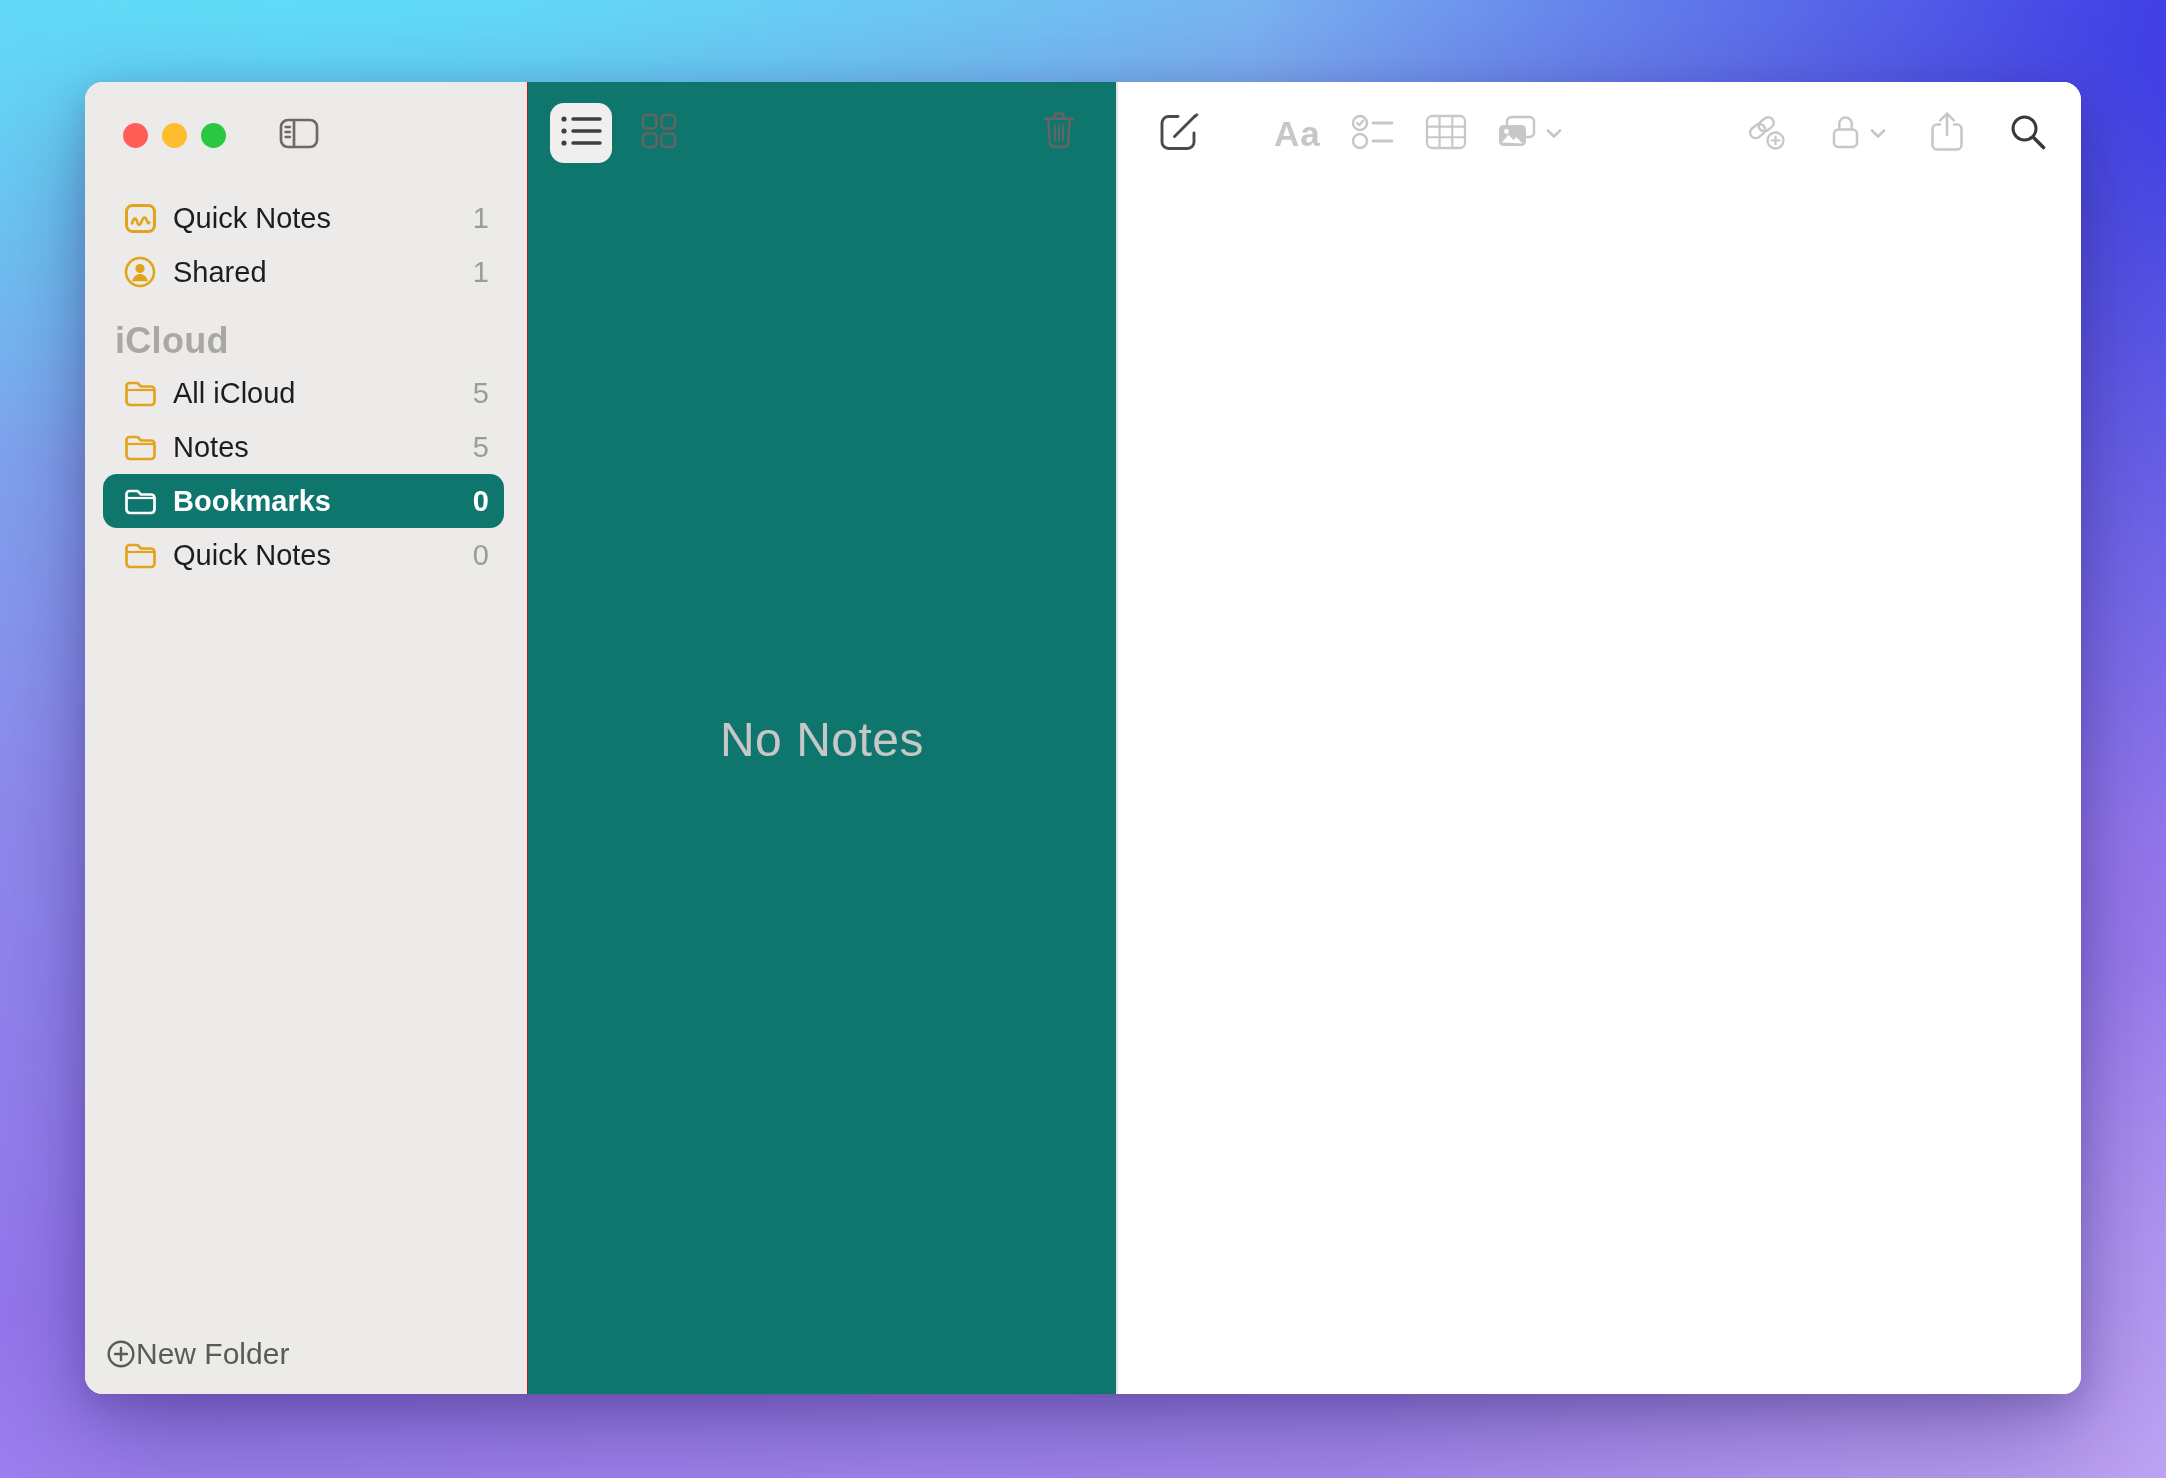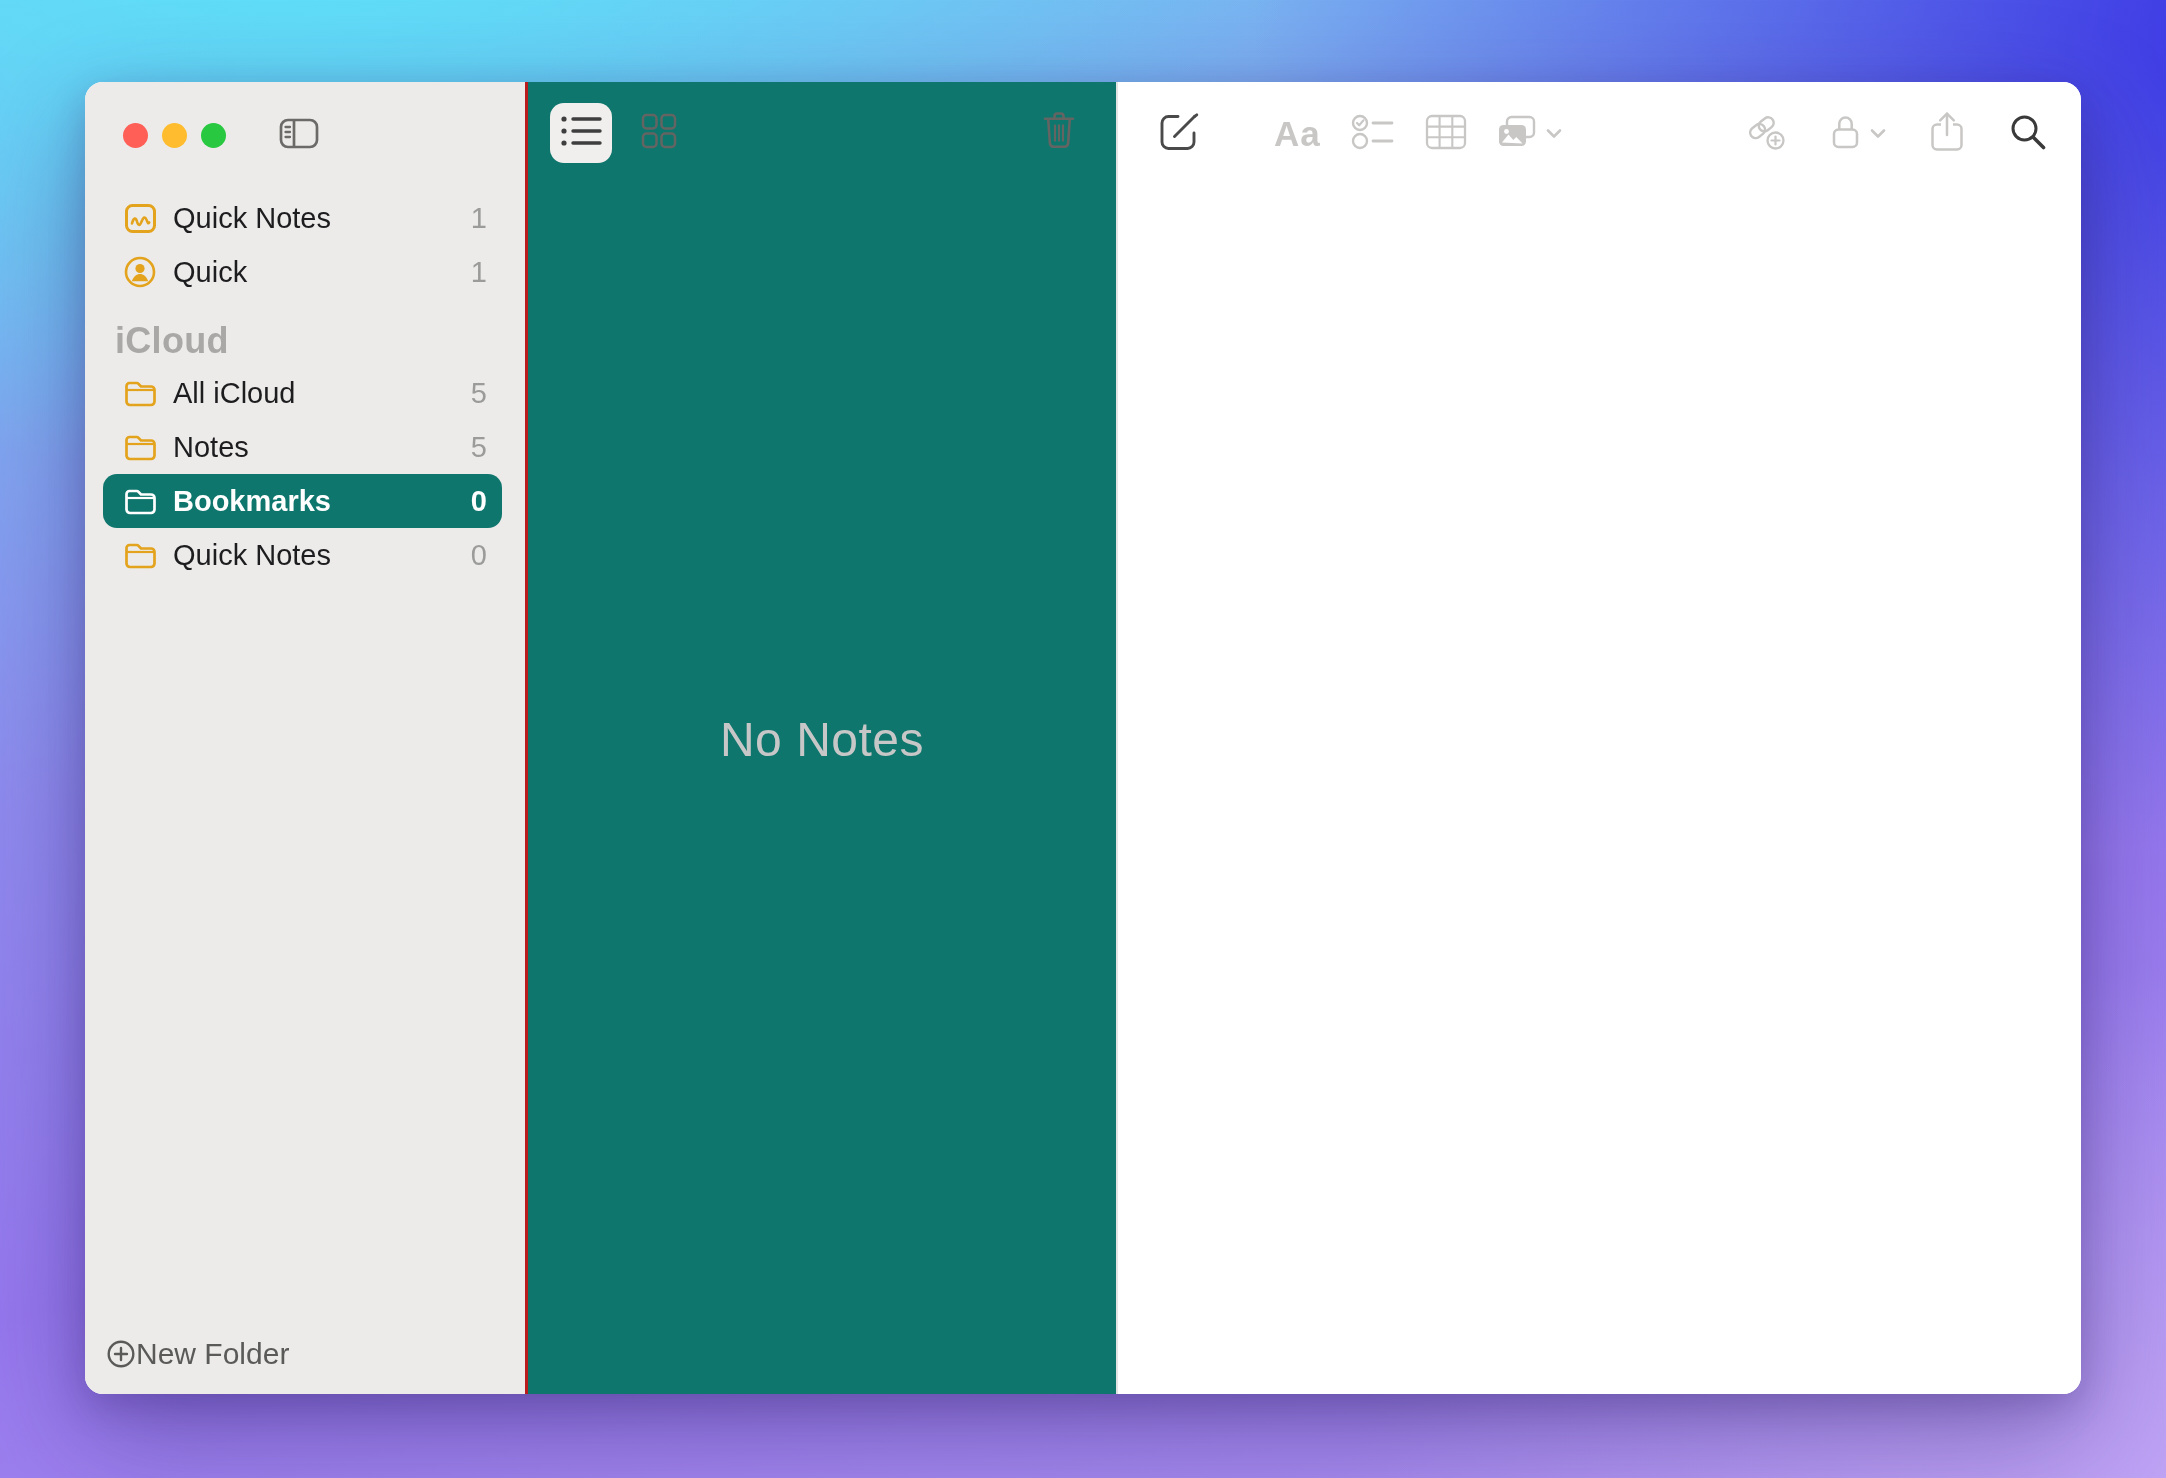--- a/index.html
+++ b/index.html
@@ -17,21 +17,21 @@
   .window {
     position:absolute; left:85px; top:82px; width:1996px; height:1312px;
     border-radius:18px; background:#fff; display:flex;
     box-shadow:0 40px 110px rgba(40,25,100,.38), 0 12px 36px rgba(40,25,100,.22);
     overflow:hidden;
   }
 
   
   .sidebar {
     width:443px; flex:0 0 443px; background:#ECEBE9;
-    border-right:3px solid #b91c1c; position:relative;padding-left:9px;
+    border-right:1px solid #b91c1c; position:relative;padding-left:9px;
   }
   .traffic { position:absolute; left:38px; top:41px; display:flex; gap:14px; }
   .traffic .dot { width:25px; height:25px; border-radius:50%; }
   .toggle-btn { position:absolute; left:193px; top:36px; width:42px; height:34px;
     display:flex; align-items:center; justify-content:center; color:#6B6A68; }
 
   .side-rows { position:absolute; left:18px; right:23px; top:109px; }
   .srow {
     height:54px; border-radius:14px; display:flex; align-items:center;
     padding:0 15px 0 20px; font-size:29px; font-weight:500; color:#1D1D1F;
@@ -129,21 +129,21 @@
       </div>
 
       <div class="srow">
         <span class="icn">
           <svg width="34" height="34" viewBox="0 0 34 34" fill="none">
             <circle cx="17" cy="17" r="14" stroke="currentColor" stroke-width="2.6"></circle>
             <circle cx="17" cy="13.5" r="4.6" fill="currentColor"></circle>
             <path d="M8.8 26.2 c1.8-5.2 4.8-7.3 8.2-7.3 s6.4 2.1 8.2 7.3" fill="currentColor"></path>
           </svg>
         </span>
-        <span>Quick</span>
+        <span>Shared</span>
         <span class="cnt">1</span>
       </div>
 
       <div class="section-hdr">iCloud</div>
 
       <div class="folder-group">
 
         <div class="srow">
           <span class="icn">
             <svg width="33" height="29" viewBox="0 0 33 29" fill="none" stroke="currentColor">

